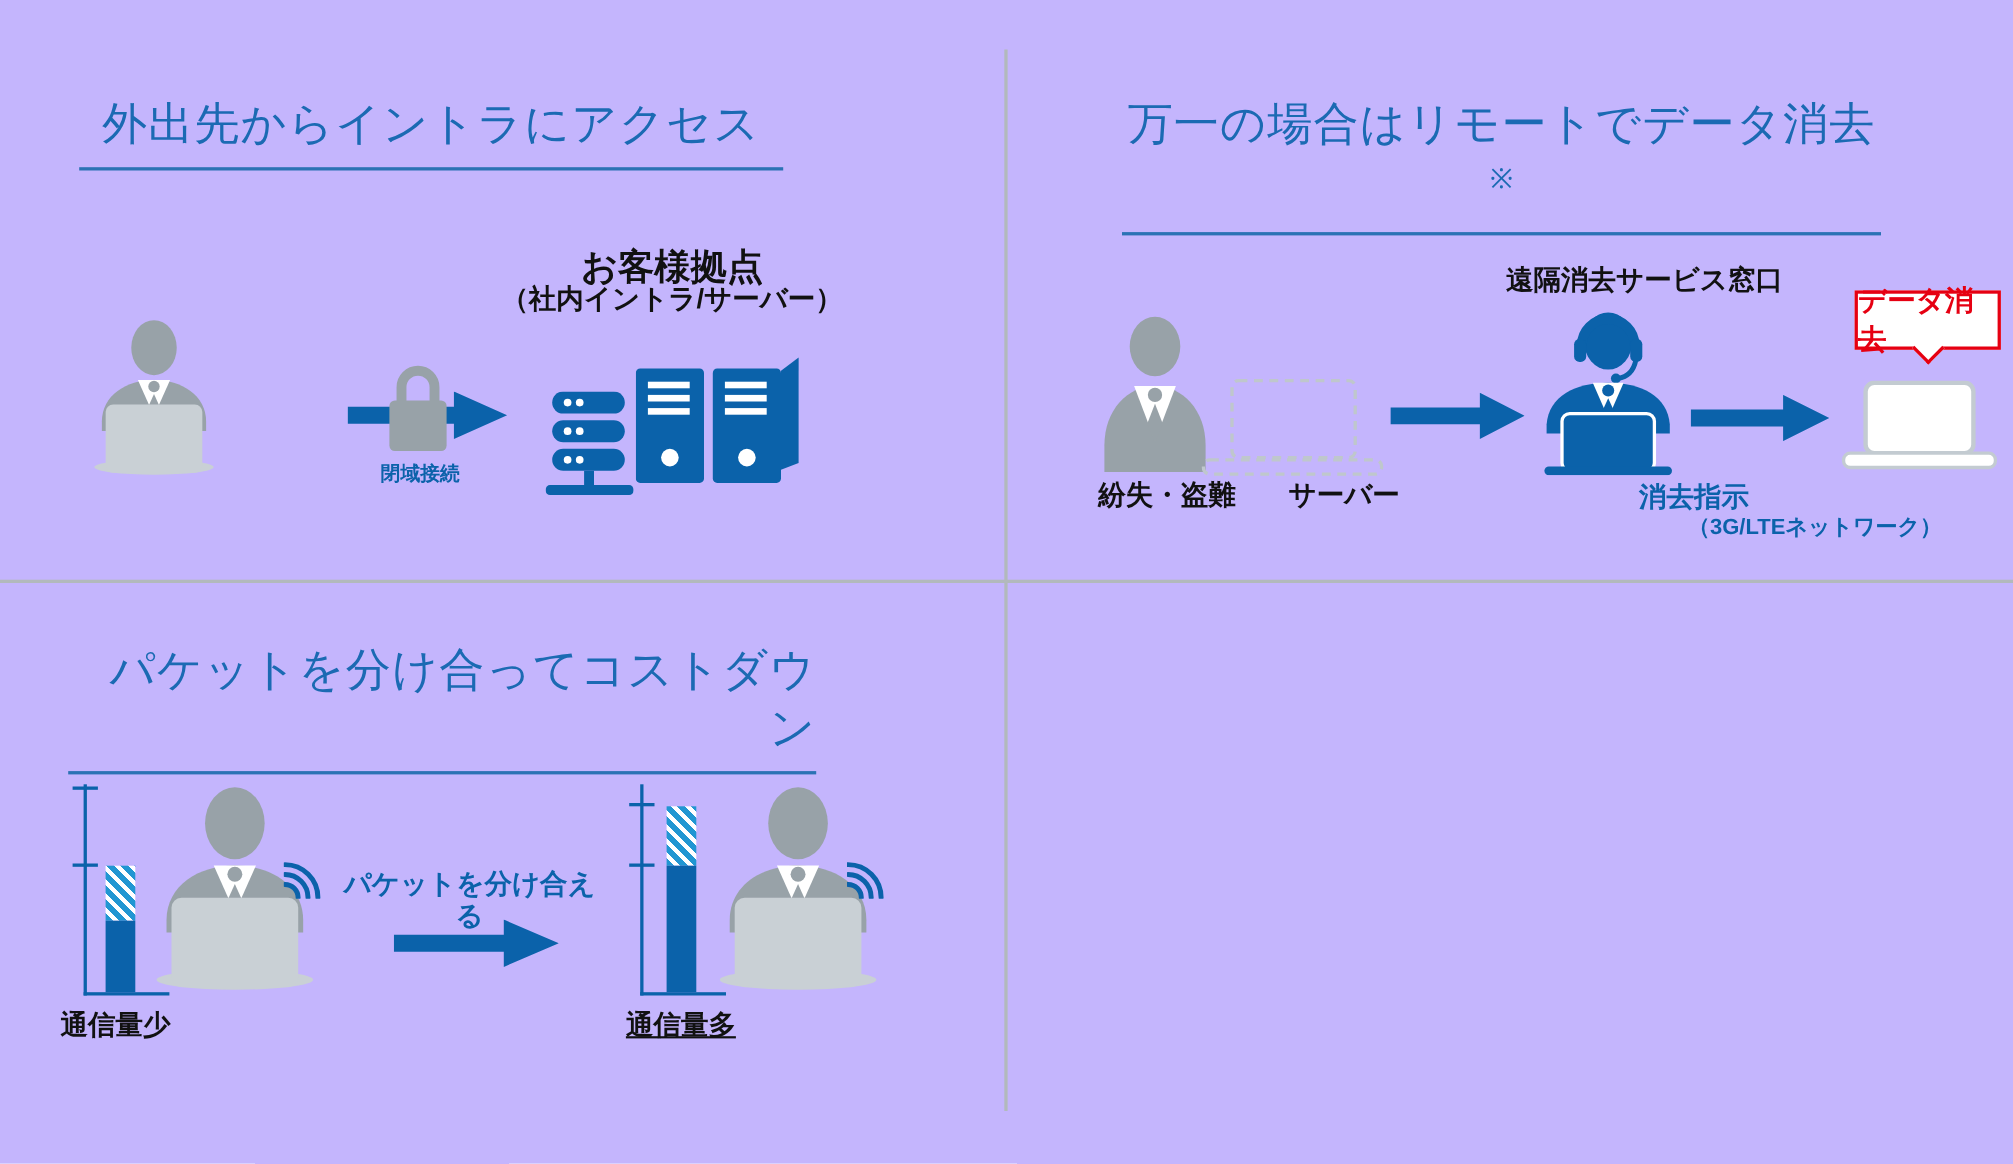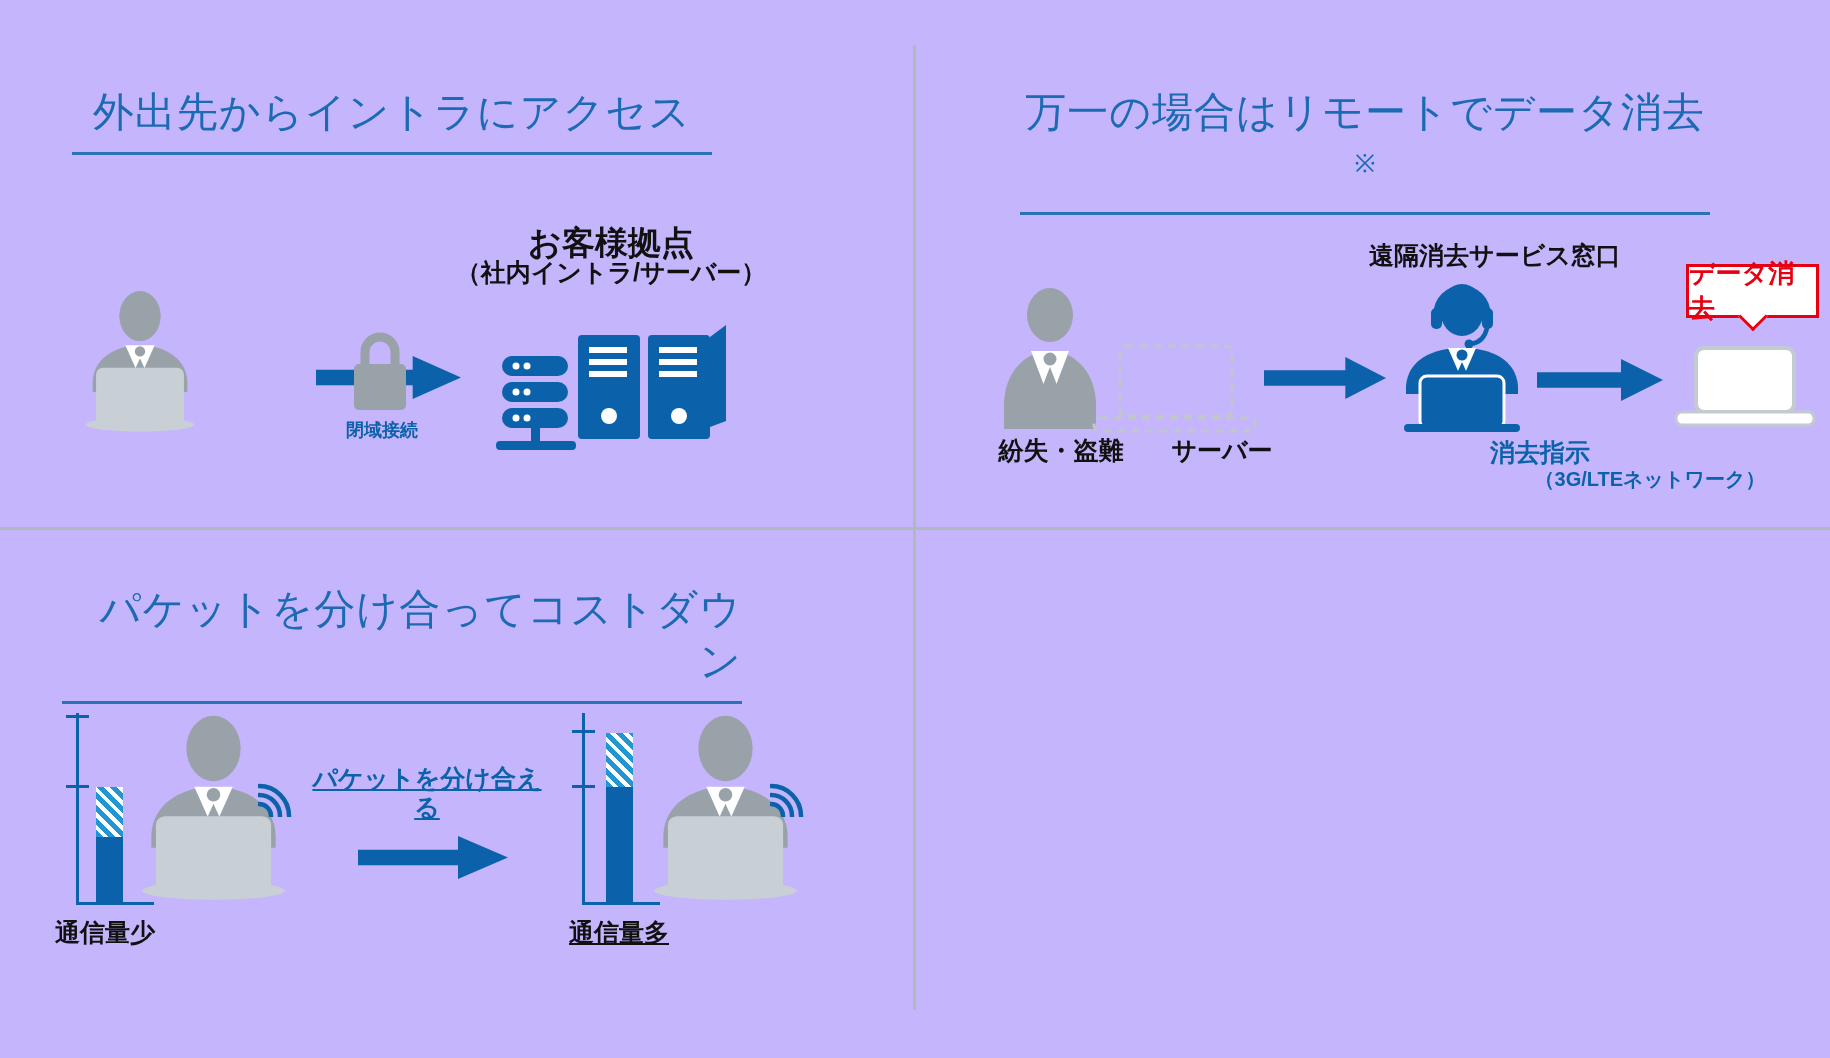--- a/index.html
+++ b/index.html
@@ -169,21 +169,21 @@
       <circle cx="65" cy="75" r="6" fill="#98a2a8"></circle>
       <polygon points="65,83 70,94 65,105 60,94" fill="#98a2a8"></polygon>
       <rect x="14" y="94" width="102" height="72" rx="8" fill="#c9d0d5"></rect>
     </svg>
     <svg class="abs" style="left:258px;top:783px;" width="36" height="34" viewBox="0 0 36 34">
       <path d="M1 21 A12 12 0 0 1 13 33" fill="none" stroke="#0b62aa" stroke-width="4.5" stroke-linecap="round"></path>
       <path d="M1 12 A21 21 0 0 1 22 33" fill="none" stroke="#0b62aa" stroke-width="4.5" stroke-linecap="round"></path>
       <path d="M1 3 A30 30 0 0 1 31 33" fill="none" stroke="#0b62aa" stroke-width="4.5" stroke-linecap="round"></path>
     </svg>
 
-    <div class="lbl lbl-blue" style="left:312px;top:764px;width:230px;text-decoration:underline;">パケットを分け合える</div>
+    <div class="lbl lbl-blue" style="left:312px;top:790px;width:230px;">パケットを分け合える</div>
     <svg class="abs" style="left:358px;top:836px;" width="150" height="43" viewBox="0 0 150 44" preserveAspectRatio="none">
       <polygon points="0,14 100,14 100,0 150,22 100,44 100,30 0,30" fill="#0b62aa"></polygon>
     </svg>
 
     <div class="chart" style="left:568px;top:713px;">
       <div class="axis"></div>
       <div class="tick" style="top:17px;"></div>
       <div class="tick" style="top:72px;"></div>
       <div class="bar-hatched" style="left:38px;top:20px;height:54px;"></div>
       <div class="bar-solid" style="left:38px;top:74px;height:115px;"></div>

